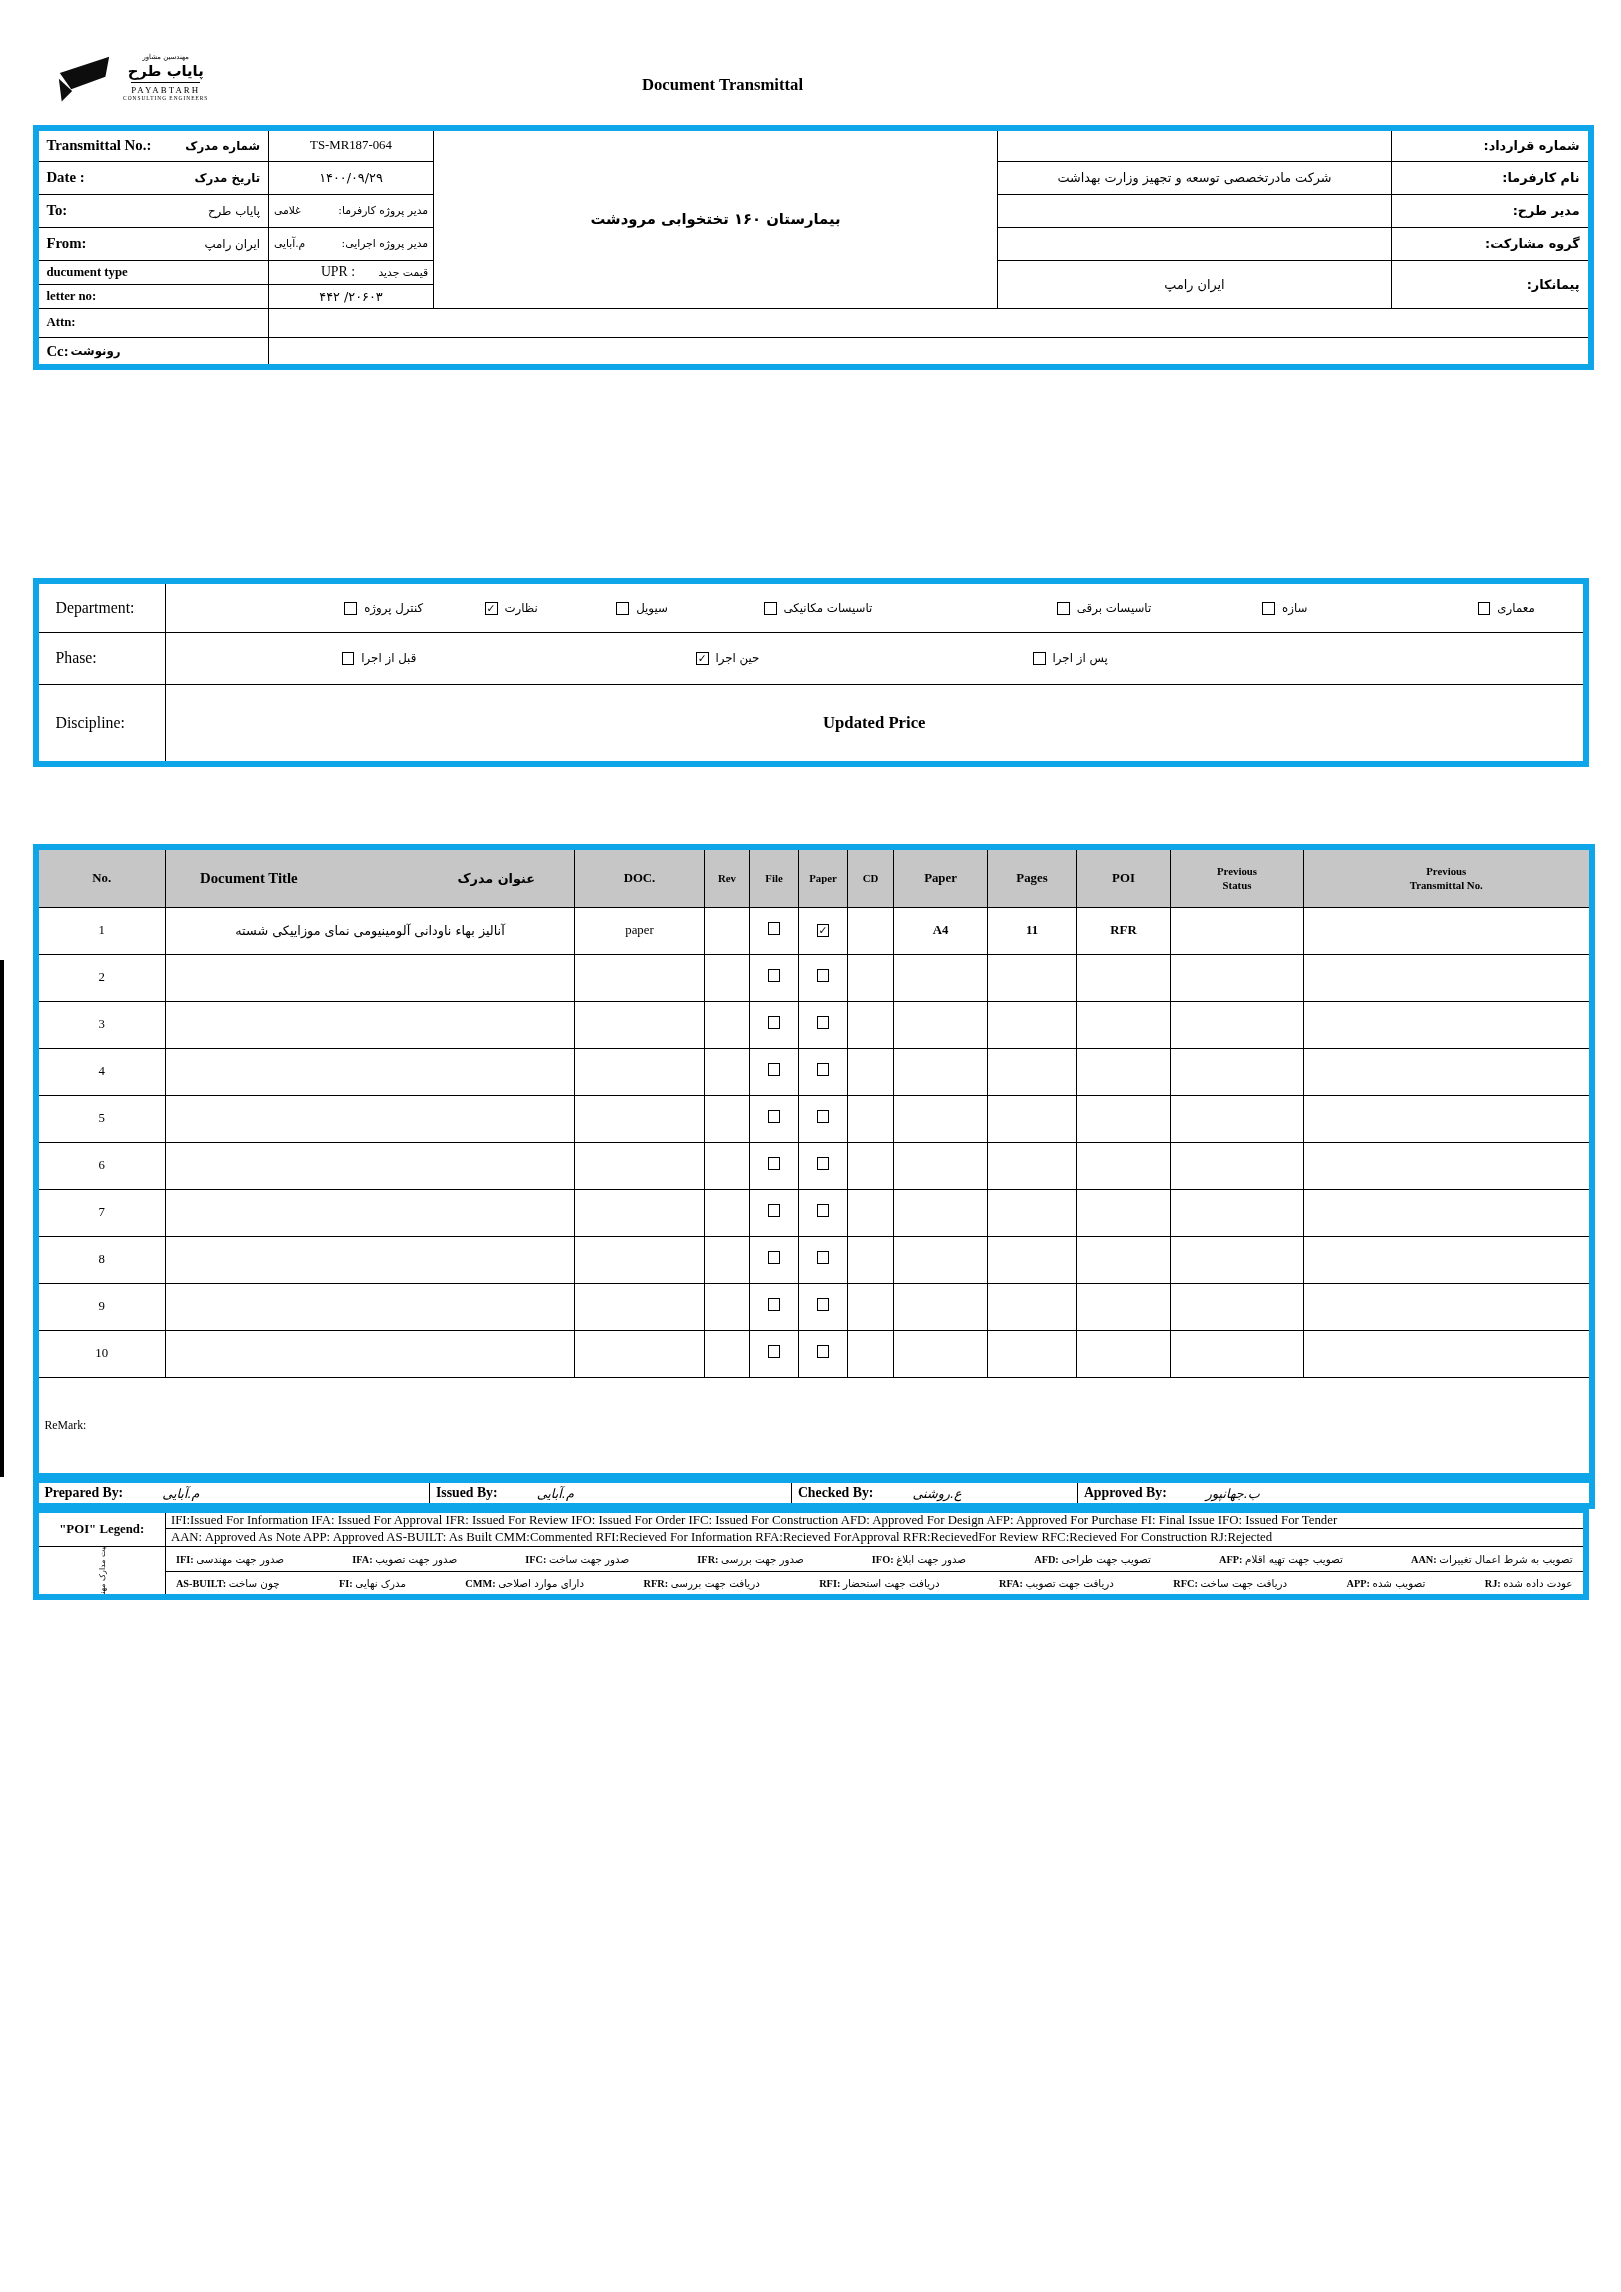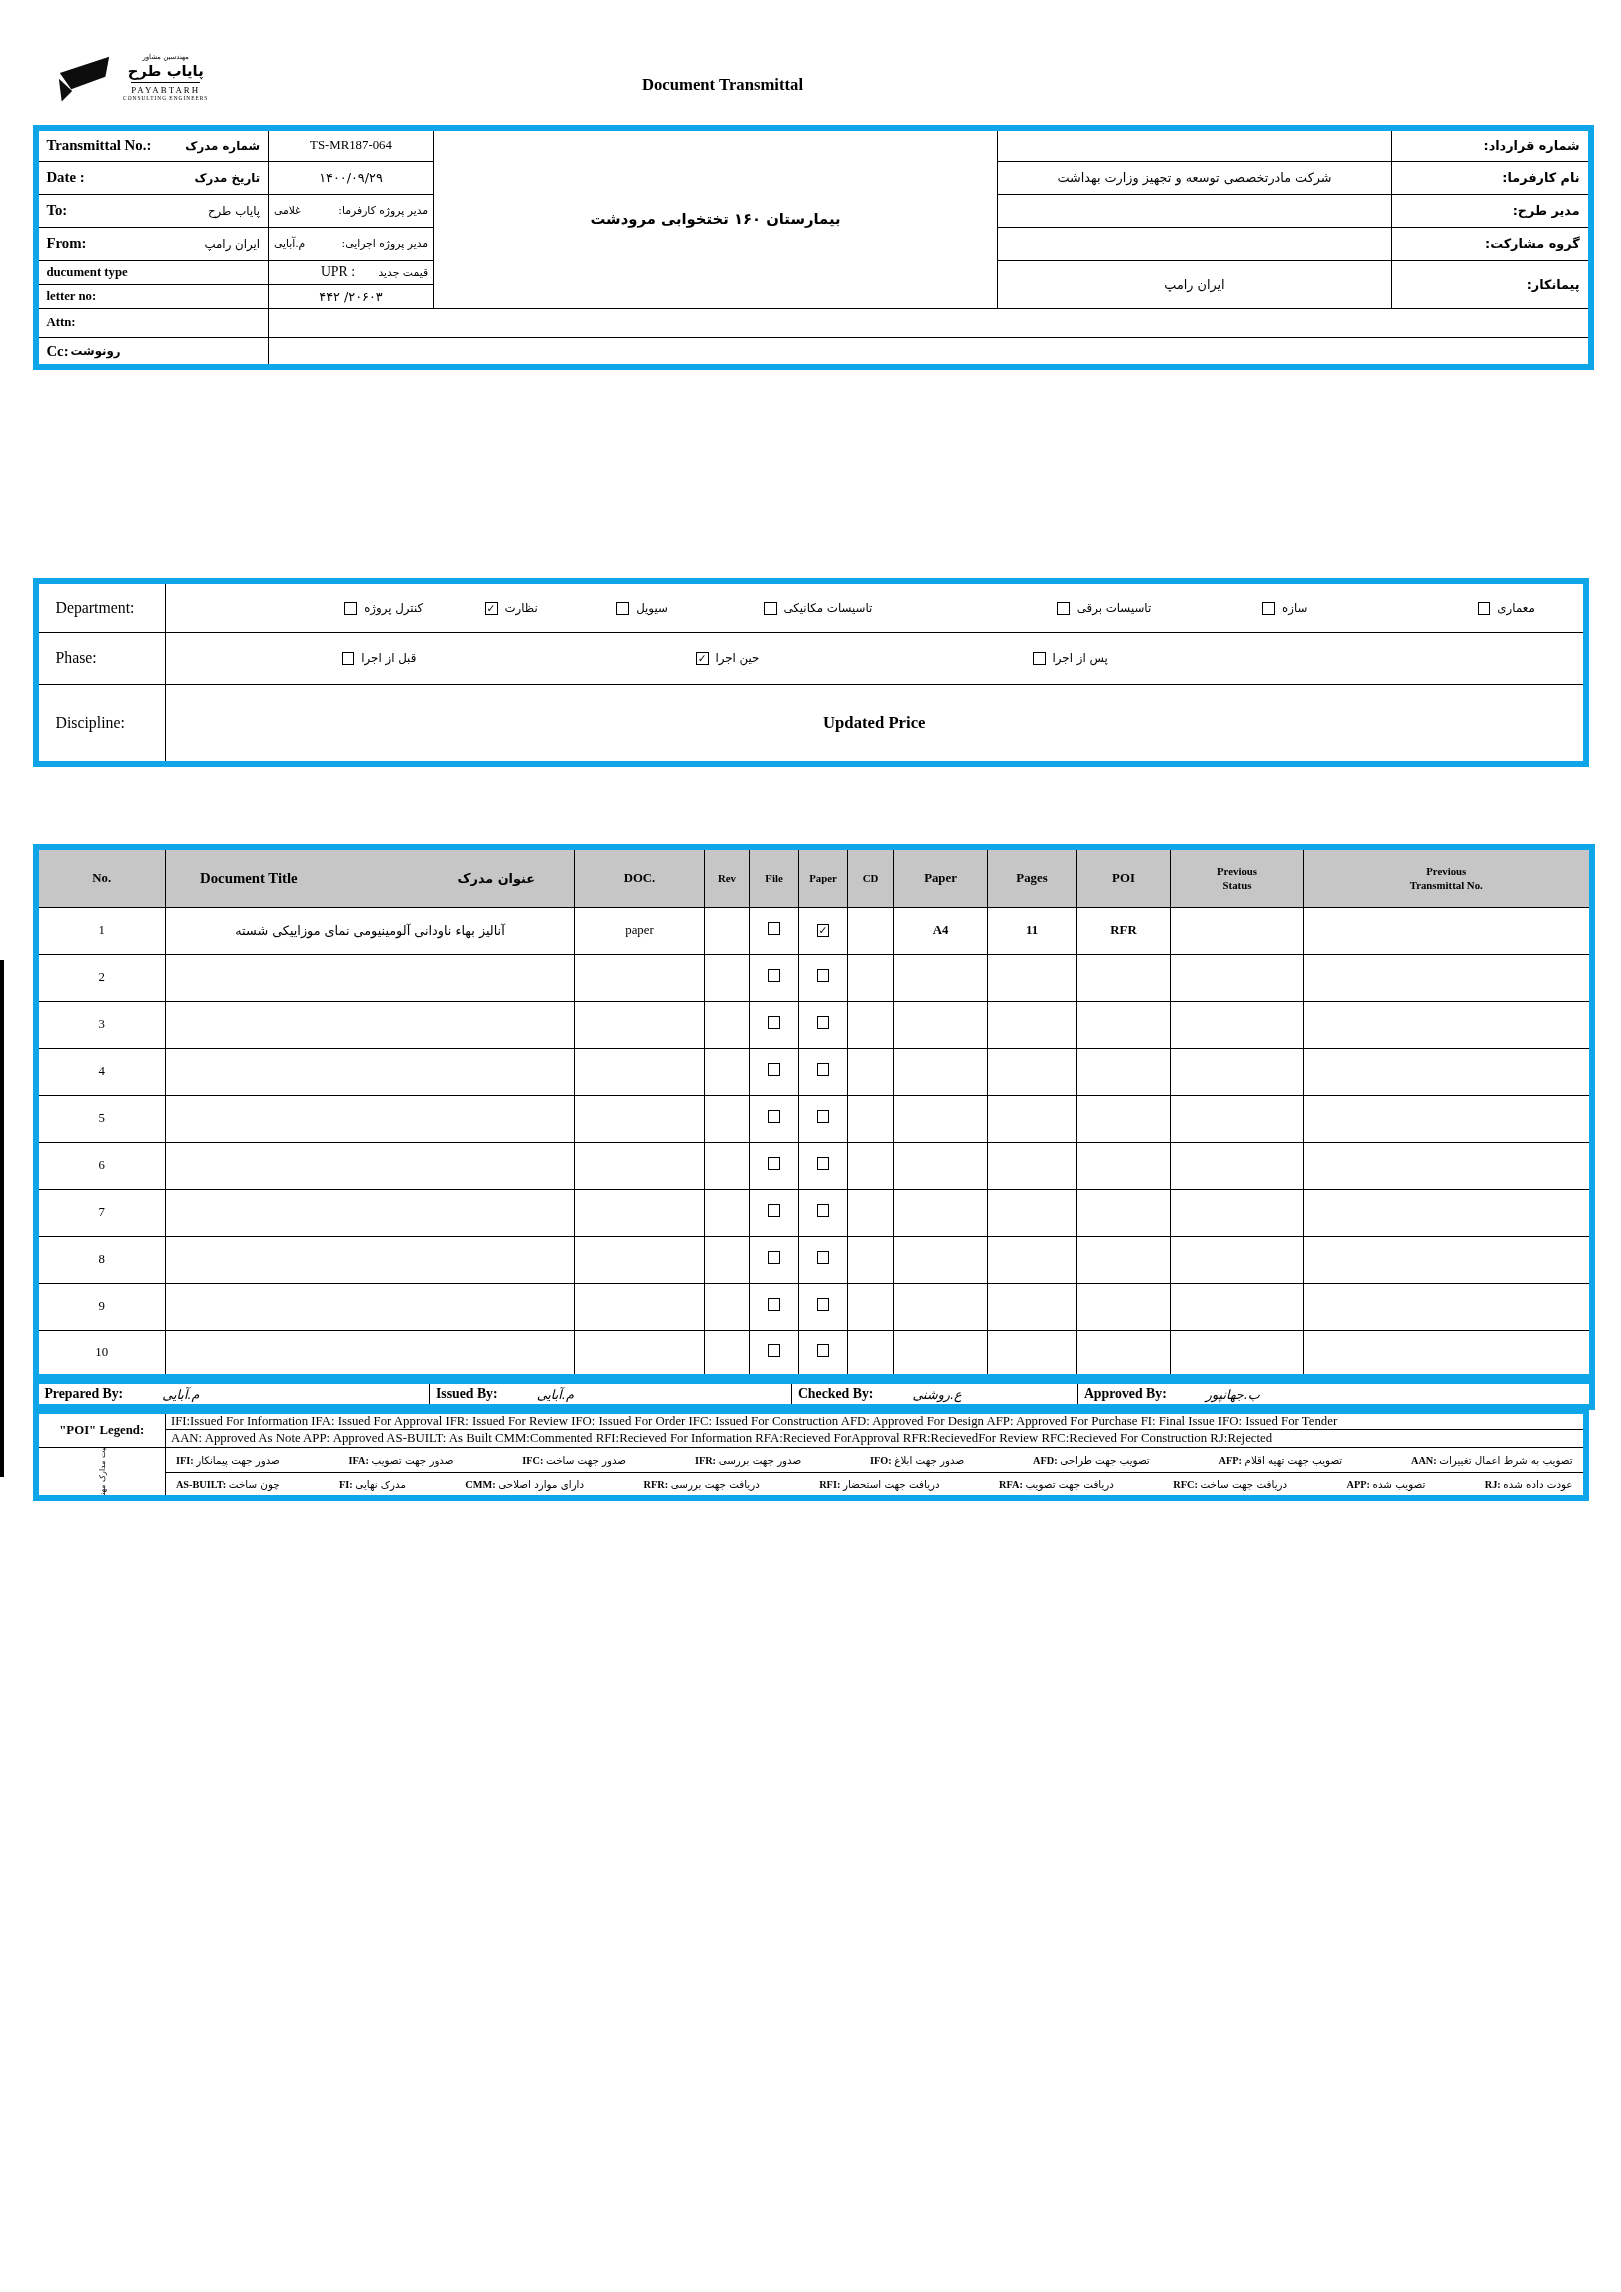--- a/index.html
+++ b/index.html
@@ -424,20 +424,23 @@
         <td class="c"><span class="cb"></span></td>
         <td class="c"><span class="cb"></span></td>
         <td></td>
         <td></td>
         <td></td>
         <td></td>
         <td></td>
         <td></td>
       </tr>
 
+      <tr style="height:99px">
+        <td colspan="12" class="remark"><span class="v12">ReMark:</span></td>
+      </tr>
     </tbody>
   </table>
 
   <table class="tbl sig">
     <colgroup>
           <col style="width:394px">
           <col style="width:362px">
           <col style="width:286px">
           <col style="width:514px">
         </colgroup>
@@ -483,21 +486,21 @@
       </tr>
       <tr style="height:17.7px">
         <td class="legline">AAN: Approved As Note  APP: Approved  AS-BUILT: As Built CMM:Commented  RFI:Recieved For Information  RFA:Recieved ForApproval  RFR:RecievedFor Review  RFC:Recieved For Construction  RJ:Rejected</td>
       </tr>
       <tr style="height:25.6px">
         <td rowspan="2" class="rotcell">
               <span class="rot fa">موقعیت مدارک مهندسی</span>
             </td>
         <td>
               <div class="faleg">
-          <span class="fitem"><b>IFI:</b> <span class="fa" dir="rtl">صدور جهت پیمانکار</span></span>
+          <span class="fitem"><b>IFI:</b> <span class="fa" dir="rtl">صدور جهت مهندسی</span></span>
           <span class="fitem"><b>IFA:</b> <span class="fa" dir="rtl">صدور جهت تصویب</span></span>
           <span class="fitem"><b>IFC:</b> <span class="fa" dir="rtl">صدور جهت ساخت</span></span>
           <span class="fitem"><b>IFR:</b> <span class="fa" dir="rtl">صدور جهت بررسی</span></span>
           <span class="fitem"><b>IFO:</b> <span class="fa" dir="rtl">صدور جهت ابلاغ</span></span>
           <span class="fitem"><b>AFD:</b> <span class="fa" dir="rtl">تصویب جهت طراحی</span></span>
           <span class="fitem"><b>AFP:</b> <span class="fa" dir="rtl">تصویب جهت تهیه اقلام</span></span>
           <span class="fitem"><b>AAN:</b> <span class="fa" dir="rtl">تصویب به شرط اعمال تغییرات</span></span>
         </div>
             </td>
       </tr>

